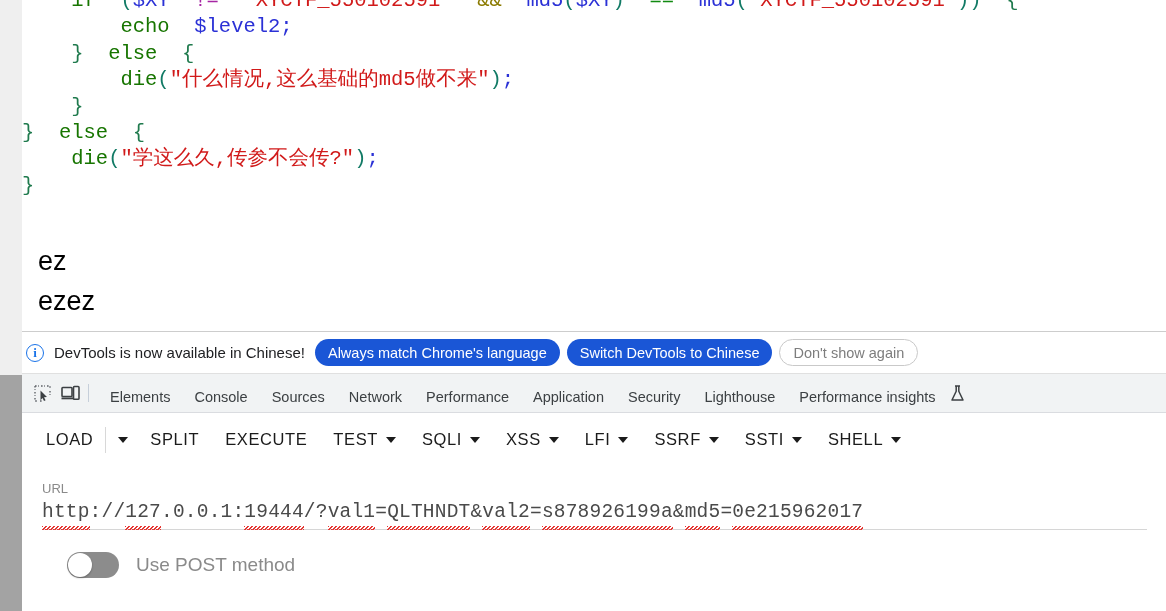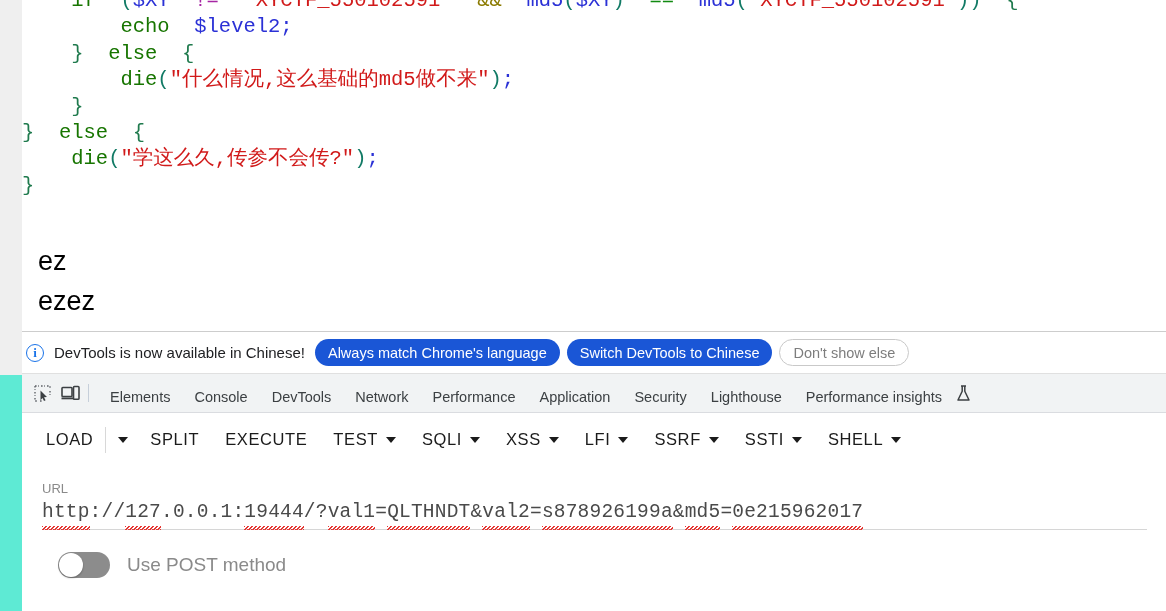--- a/index.html
+++ b/index.html
@@ -8,21 +8,21 @@
     width: 1166px; height: 611px;
     overflow: hidden;
     background: #ffffff;
     font-family: "Liberation Sans", sans-serif;
   }
 
   #app {
     position: relative;
     width: 1104px;
     height: 611px;
-    background: #5eead4;
+    background: #a3a3a3;
   }
 
   
   .page-area {
     position: absolute;
     left: 0; top: 0;
     width: 1166px;
     height: 375px;
     background: #efefef;
   }
@@ -239,21 +239,21 @@
     padding: 0 0 6px 0;
     letter-spacing: 0.2px;
     display: block;
   }
 
   
   .post-row {
     position: relative;
     display: flex;
     align-items: center;
-    padding-left: 36px;
+    padding-left: 45px;
     margin-top: 22px;
   }
   .toggle {
     width: 52px; height: 26px;
     background: #8c8c8c;
     border-radius: 13px;
     position: relative;
     cursor: pointer;
     flex: 0 0 auto;
   }
@@ -299,42 +299,42 @@
     </div>
   </div>
 
   <div class="devtools">
 
     <div class="lang-bar">
       <div class="info-icon">i</div>
       <div class="lang-msg">DevTools is now available in Chinese!</div>
       <button class="btn-pill">Always match Chrome's language</button>
       <button class="btn-pill">Switch DevTools to Chinese</button>
-      <button class="btn-pill-outline">Don't show else</button>
+      <button class="btn-pill-outline">Don't show again</button>
     </div>
 
     <div class="tabbar">
       <div class="tb-icon">
         <svg width="17" height="17" viewBox="0 0 17 17">
           <path d="M1 1 h4 M7 1 h4 M13 1 h3 v2 M16 6 v4 M1 1 v4 M1 7 v4 M1 13 v3 h2 M6 16 h3" stroke="#5f6368" stroke-width="1.4" fill="none" stroke-dasharray="1.6 1.6"></path>
           <path d="M6.5 5.5 L13 12 L10 12.3 L11.6 15.3 L10 16 L8.5 13 L6.5 15.2 Z" fill="#3c4043"></path>
         </svg>
       </div>
       <div class="tb-icon">
         <svg width="19" height="17" viewBox="0 0 19 17">
           <rect x="1" y="2.5" width="10" height="9" rx="0.8" fill="none" stroke="#3c4043" stroke-width="1.6"></rect>
           <rect x="0.5" y="12.5" width="12" height="1.8" fill="#3c4043"></rect>
           <rect x="12.5" y="1.5" width="5.5" height="12.8" rx="0.9" fill="none" stroke="#3c4043" stroke-width="1.6"></rect>
         </svg>
       </div>
       <div class="tb-sep"></div>
       <div id="tabs-host" style="display:flex;align-items:center;">
           <div class="tab">Elements</div>
           <div class="tab">Console</div>
-          <div class="tab">DevTools</div>
+          <div class="tab">Sources</div>
           <div class="tab">Network</div>
           <div class="tab">Performance</div>
           <div class="tab">Application</div>
           <div class="tab">Security</div>
           <div class="tab">Lighthouse</div>
           <div class="tab">Performance insights</div>
         </div>
       <div class="flask-icon">
         <svg width="15" height="17" viewBox="0 0 15 17">
           <path d="M5 1 h5 M6.2 1 v5.2 L2 15 h11 L8.8 6.2 V1" stroke="#3c4043" stroke-width="1.5" fill="none" stroke-linejoin="round"></path>

